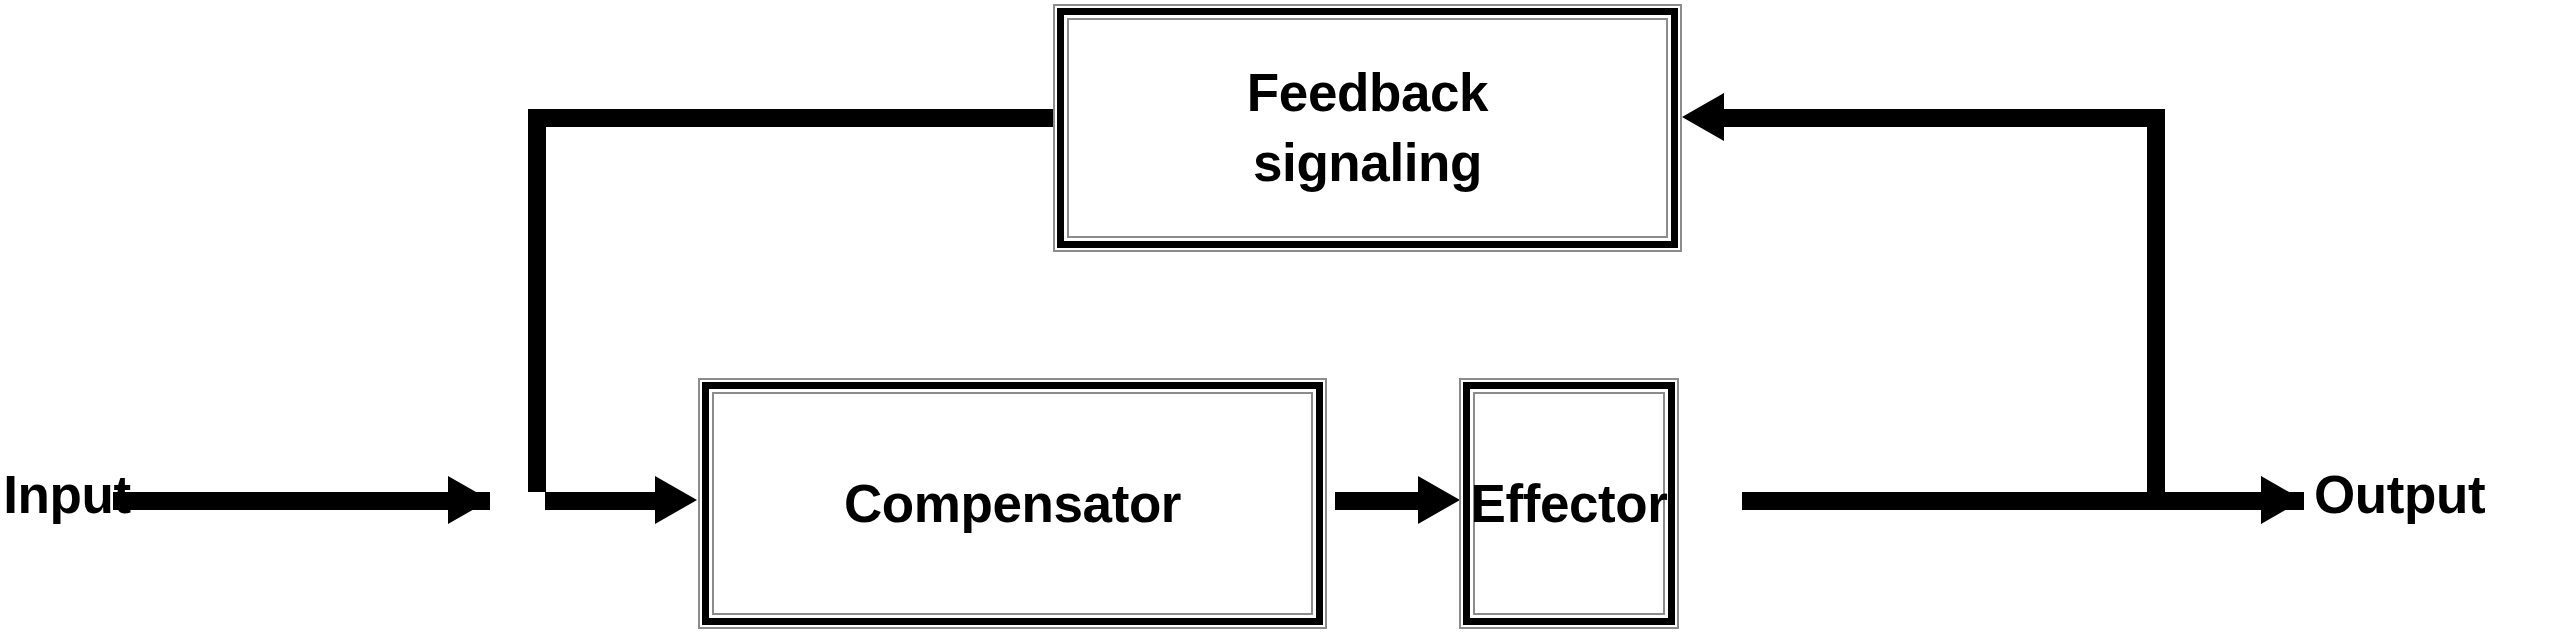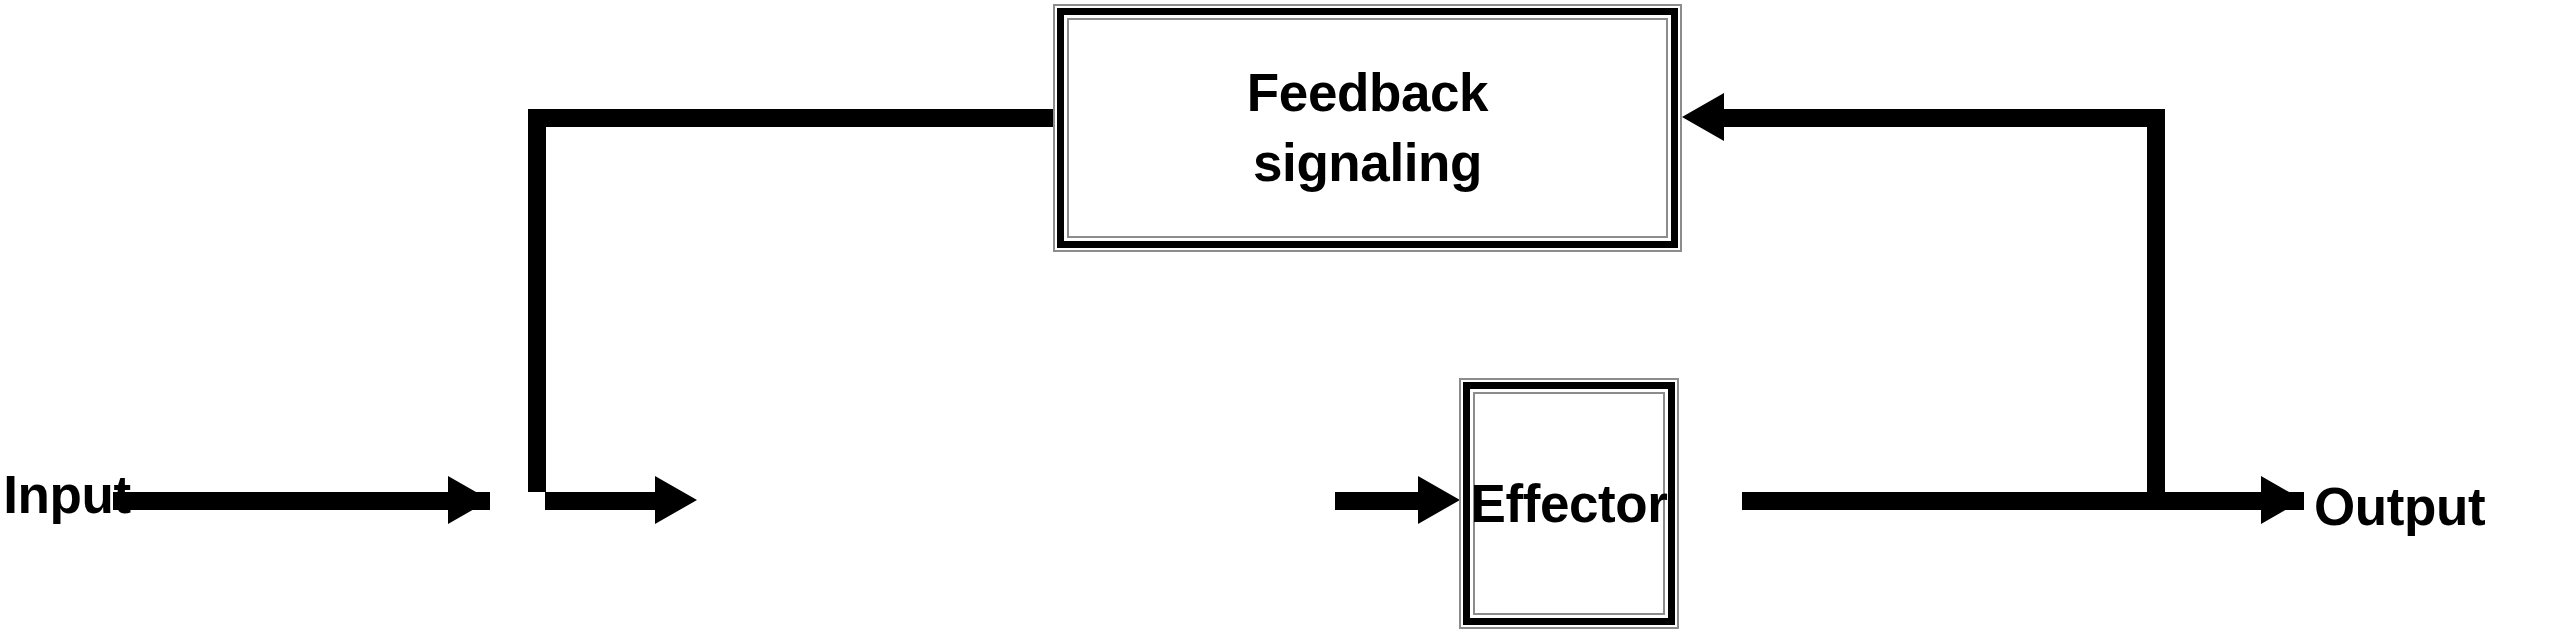--- a/index.html
+++ b/index.html
@@ -113,31 +113,38 @@
   </div>
 
   <span class="endpoint-label" style="left:3.2px; top:464px; font-size:53px;">Input</span>
 
   <div class="wire-h" style="left:113px; top:492px; width:377px;"></div>
   <div class="arrow-right" style="left:448px; top:476px;"></div>
 
   <div class="wire-h" style="left:545px; top:492px; width:112px;"></div>
   <div class="arrow-right" style="left:655px; top:476px;"></div>
 
+  <div class="block" style="left:698px; top:378px; width:629px; height:251px;">
+    <div class="block-mid">
+      <div class="block-inner">
+        <span class="block-label" style="font-size:53px;">Compensator</span>
+      </div>
+    </div>
+  </div>
 
   <div class="wire-h" style="left:1335px; top:492px; width:88px;"></div>
   <div class="arrow-right" style="left:1418px; top:476px;"></div>
 
   <div class="block" style="left:1459px; top:378px; width:220px; height:251px;">
     <div class="block-mid">
       <div class="block-inner">
         <span class="block-label" style="font-size:53px;">Effector</span>
       </div>
     </div>
   </div>
 
   <div class="wire-h" style="left:1742px; top:492px; width:562px;"></div>
   <div class="arrow-right" style="left:2261px; top:476px;"></div>
 
-  <span class="endpoint-label" style="left:2314px; top:476px; font-size:53px;">Output</span>
+  <span class="endpoint-label" style="left:2314px; top:464px; font-size:53px;">Output</span>
 
 </div>
 
 
 </body></html>

